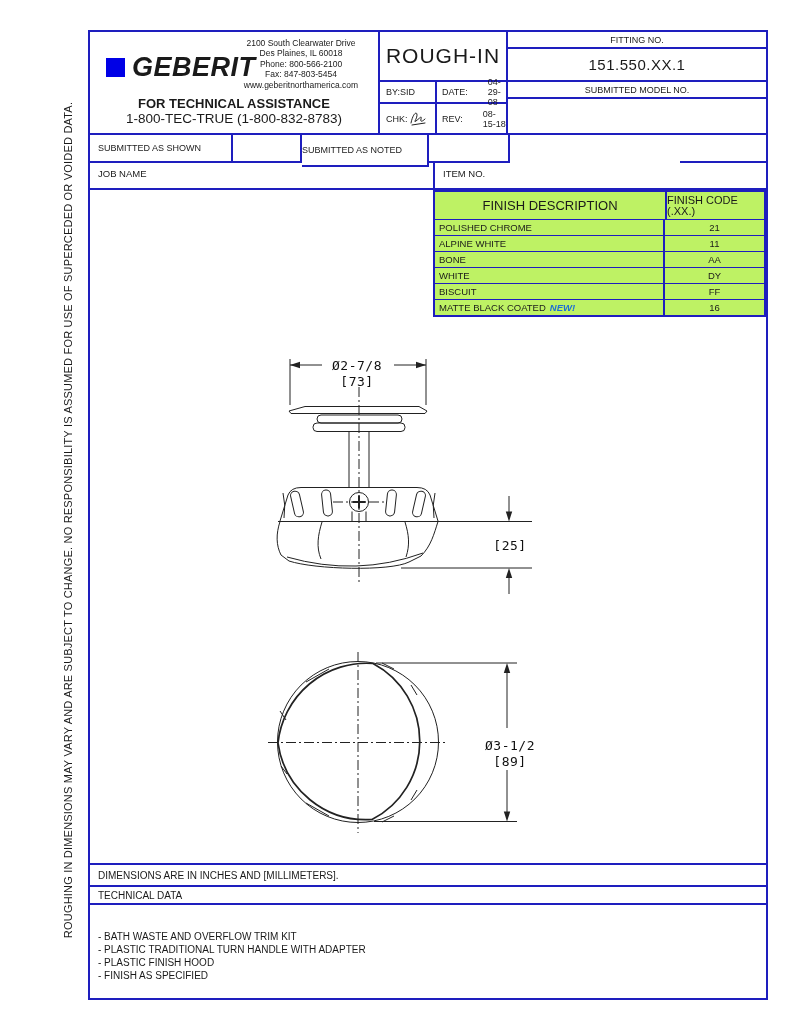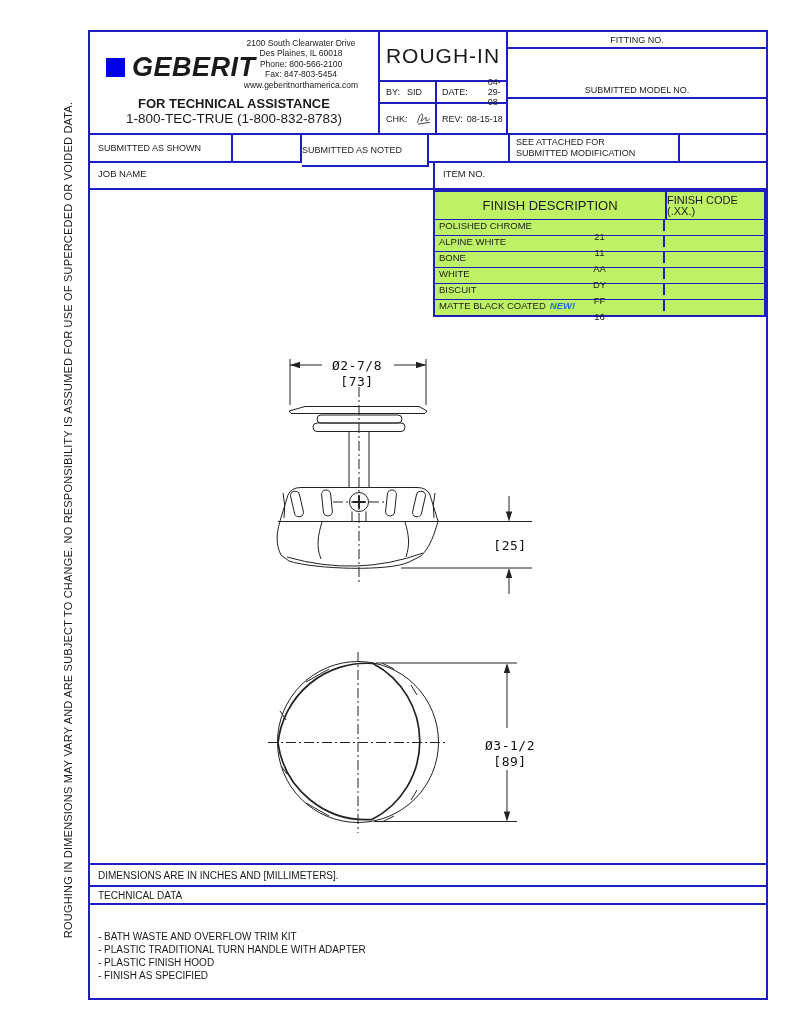--- a/index.html
+++ b/index.html
@@ -22,29 +22,29 @@
   .logo-txt{font-size:27px;font-weight:bold;letter-spacing:.5px;line-height:1;}
   .addr{position:absolute;left:138px;right:4px;top:6px;text-align:center;font-size:8.5px;line-height:10.4px;}
   .assist1{position:absolute;left:0;right:0;top:64px;text-align:center;font-size:13px;font-weight:bold;}
   .assist2{position:absolute;left:0;right:0;top:79px;text-align:center;font-size:13.5px;}
   
   .cc{display:flex;align-items:center;}
   .ctr{justify-content:center;text-align:center;}
   .f9{font-size:9px;}
   .roughin{font-size:21px;letter-spacing:1px;}
   .fitno{font-size:15px;letter-spacing:.5px;}
-  .kv{gap:7px;padding-left:6px;}
+  .kv{padding-left:6px;}
   .see2{font-size:9px;line-height:11px;padding-left:6px;display:flex;flex-direction:column;justify-content:center;}
   .toplab{padding:5px 0 0 8px;font-size:9.5px;}
   
   .ft{position:absolute;left:343px;top:158px;width:333px;border:2px solid var(--blue);background:#bef264;box-sizing:border-box;}
   .ft-head{display:flex;height:27px;}
   .ft-dh{width:230px;border-right:2px solid var(--blue);display:flex;align-items:center;justify-content:center;font-size:13px;}
   .ft-ch{flex:1;font-size:11px;line-height:11px;padding-top:3px;}
-  .ft-row{display:flex;height:15px;border-top:1px solid var(--blue);font-size:9.5px;flex-direction:column;}
+  .ft-row{display:flex;height:15px;border-top:1px solid var(--blue);font-size:9.5px;}
   .ft-row:first-of-type{border-top-width:2px;}
   .ft-row .d{width:230px;border-right:2px solid var(--blue);display:flex;align-items:center;padding-left:4px;box-sizing:border-box;}
   .ft-row .c{flex:1;display:flex;align-items:center;justify-content:center;}
   .new{color:#1f6fd4;font-weight:bold;font-style:italic;margin-left:4px;}
   
   .note1{padding-left:8px;font-size:10px;}
   .tech-items{padding:25px 0 0 8px;font-size:10px;line-height:13px;}
   svg text{font-family:"DejaVu Sans Mono",monospace;font-size:13px;fill:#111;letter-spacing:.5px;}
 </style>
 </head>
@@ -80,37 +80,34 @@
     <div class="cell br bb cc f9" style="left:347px;top:50px;width:71px;height:22px;gap:20px;padding-left:5px;">
       <span>DATE:</span>
         <span>04-29-08</span>
     </div>
     <div class="cell br bb cc kv f9" style="left:290px;top:72px;width:57px;height:31px;">
       <span>CHK:</span>
       <svg width="24" height="20" viewBox="0 0 24 20">
         <path d="M3,14 C5,4 9,2 9,6 C9,10 5,14 8,12 C12,9 14,6 13,10 C12,13 14,13 17,10 M4,16 L17,14" stroke="#222" stroke-width="1" fill="none" stroke-linecap="round"></path>
       </svg>
     </div>
-    <div class="cell br bb cc f9" style="left:347px;top:72px;width:71px;height:31px;gap:4px;padding-left:5px;">
+    <div class="cell br bb cc f9" style="left:347px;top:72px;width:71px;height:31px;gap:20px;padding-left:5px;">
       <span>REV:</span>
         <span>08-15-18</span>
     </div>
 
     <div class="cell bb cc ctr f9" style="left:418px;top:0;width:258px;height:17px;">FITTING NO.</div>
+    <div class="cell bb cc ctr fitno" style="left:418px;top:17px;width:258px;height:33px;">151.550.XX.1</div>
     <div class="cell bb cc ctr f9" style="left:418px;top:50px;width:258px;height:17px;">SUBMITTED MODEL NO.</div>
     <div class="cell bb" style="left:418px;top:67px;width:258px;height:36px;"></div>
 
     <div class="cell br bb cc f9" style="left:0;top:103px;width:143px;height:28px;padding-left:8px;">SUBMITTED AS SHOWN</div>
     <div class="cell br bb" style="left:143px;top:103px;width:69px;height:28px;"></div>
     <div class="cell br bb cc f9" style="left:212px;top:103px;width:127px;height:32px;padding-left:0;">SUBMITTED AS NOTED</div>
     <div class="cell br bb" style="left:339px;top:103px;width:81px;height:28px;"></div>
-    <div class="cell br bb see2" style="left:420px;top:103px;width:170px;height:28px;">
-      <div>SEE ATTACHED FOR</div>
-      <div>SUBMITTED MODIFICATION</div>
-    </div>
     <div class="cell bb" style="left:590px;top:103px;width:86px;height:28px;"></div>
 
     <div class="cell br bb toplab" style="left:0;top:131px;width:345px;height:27px;">
       <span>JOB NAME</span>
     </div>
     <div class="cell bb toplab" style="left:345px;top:131px;width:331px;height:27px;">
       <span>ITEM NO.</span>
     </div>
 
     <div class="ft">

